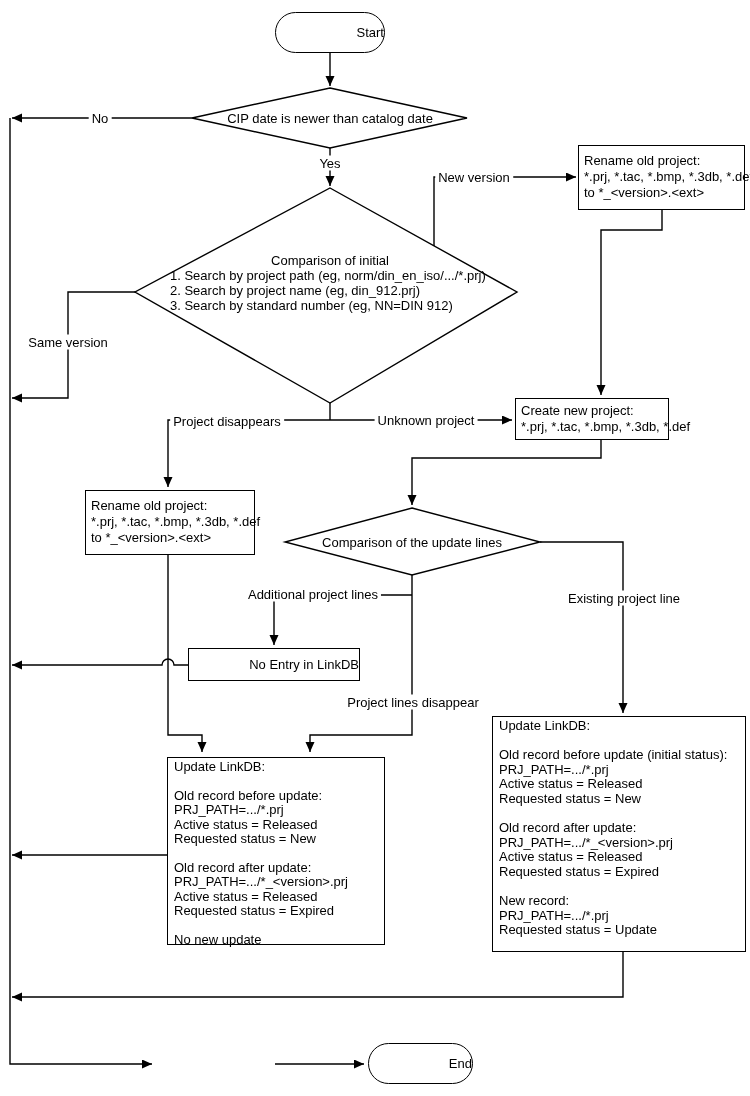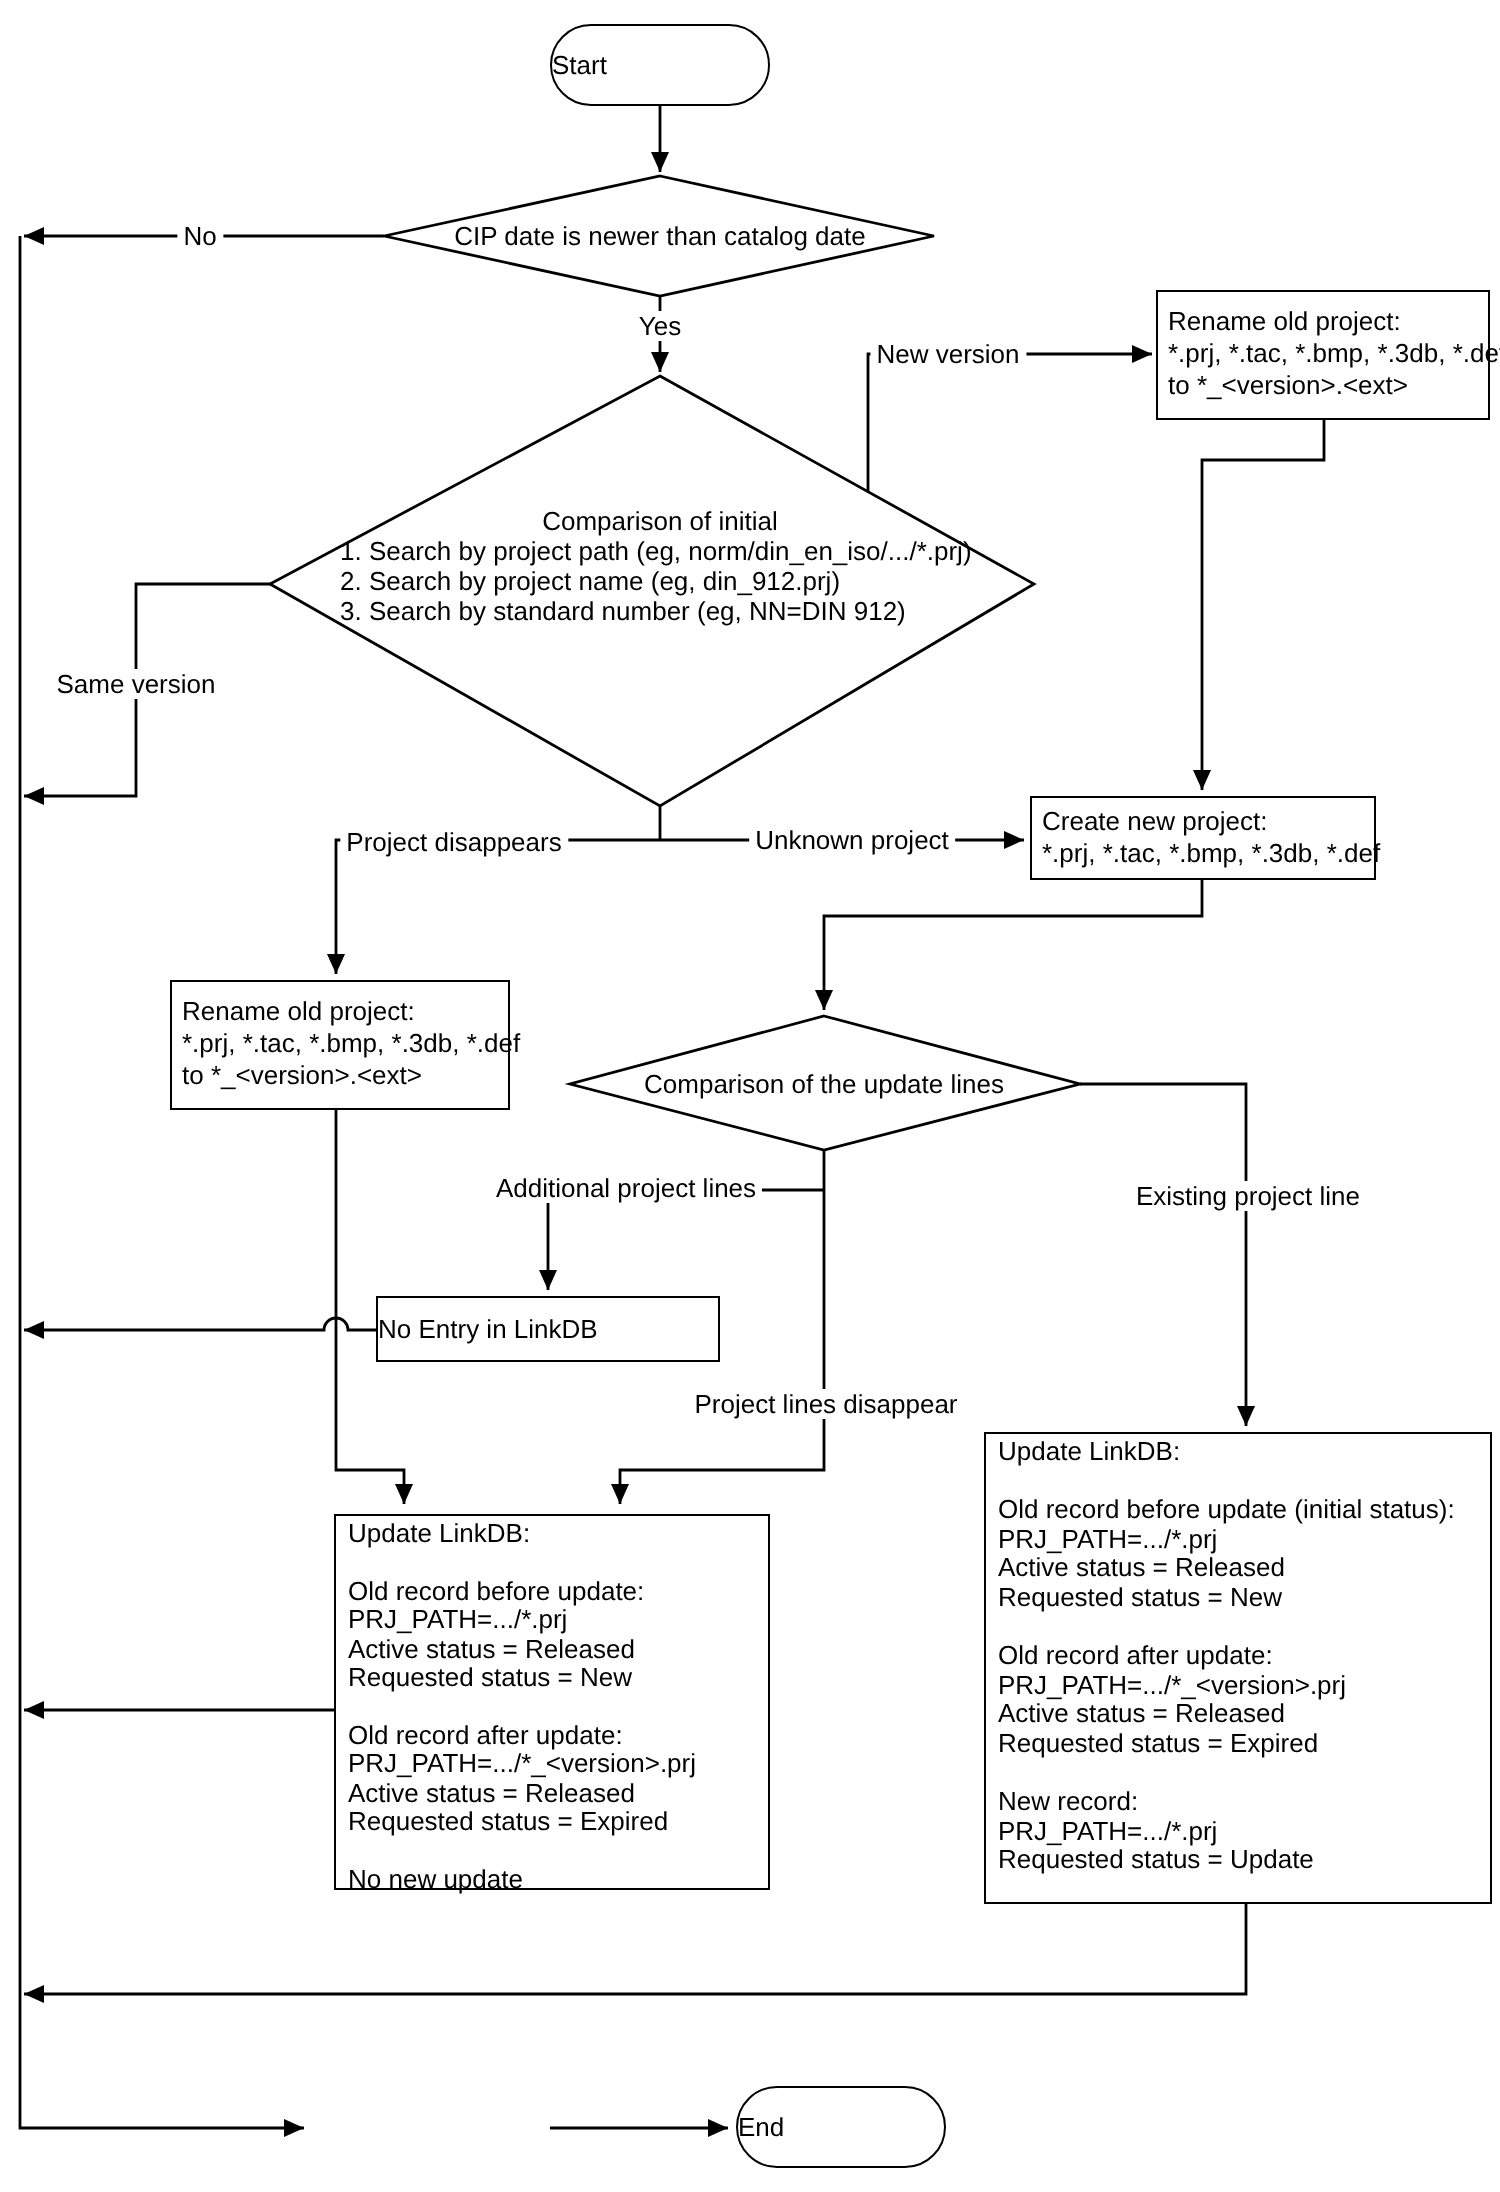--- a/index.html
+++ b/index.html
@@ -1,22 +1,22 @@
 <!DOCTYPE html>
 <html><head>
 <meta charset="utf-8">
 <style>
   *{box-sizing:border-box;margin:0;padding:0}
   html,body{background:#fff}
   body{font-family:"Liberation Sans",sans-serif;color:#000;-webkit-font-smoothing:antialiased}
   .canvas{position:relative;width:750px;height:1096px;background:#fff;overflow:hidden;font-size:13px;line-height:15px}
   svg.wires{position:absolute;left:0;top:0;z-index:1}
   .node{position:absolute;background:#fff;border:1.4px solid #000;z-index:2}
-  .stadium{border-radius:21px;display:flex;align-items:center;justify-content:flex-start}
-  .center-box{display:flex;align-items:center;justify-content:flex-start}
+  .stadium{border-radius:21px;display:flex;align-items:center;justify-content:flex-end}
+  .center-box{display:flex;align-items:center;justify-content:flex-end}
   .lines-box{line-height:var(--lh,14.5px)}
   .tline{height:var(--lh,14.5px);white-space:nowrap}
   .label{position:absolute;transform:translate(-50%,-50%);background:#fff;padding:0 3px;white-space:nowrap;z-index:3}
   .dtext{position:absolute;transform:translate(-50%,-50%);white-space:nowrap;z-index:2;}
   .dblock{position:absolute;z-index:2}
   .dblock .dtitle{height:15px;text-align:center;white-space:nowrap}
 </style>
 </head>
 <body>
 
@@ -70,21 +70,21 @@
         <div class="tline">3. Search by standard number (eg, NN=DIN 912)</div>
       </div>
   </div>
 
   <div class="node lines-box" style="left:578px;top:145px;width:167px;height:65px;--lh:16px;padding:7px 0 0 5px">
       <div class="tline">Rename old project:</div>
       <div class="tline">*.prj, *.tac, *.bmp, *.3db, *.def</div>
       <div class="tline">to *_&lt;version&gt;.&lt;ext&gt;</div>
     </div>
 
-  <div class="node lines-box" style="left:515px;top:398px;width:173px;height:42px;--lh:16px;padding:4px 12px 0 5px">
+  <div class="node lines-box" style="left:515px;top:398px;width:154px;height:42px;--lh:16px;padding:4px 12px 0 5px">
       <div class="tline">Create new project:</div>
       <div class="tline">*.prj, *.tac, *.bmp, *.3db, *.def</div>
     </div>
 
   <div class="node lines-box" style="left:85px;top:490px;width:170px;height:65px;--lh:16px;padding:7px 0 0 5px">
       <div class="tline">Rename old project:</div>
       <div class="tline">*.prj, *.tac, *.bmp, *.3db, *.def</div>
       <div class="tline">to *_&lt;version&gt;.&lt;ext&gt;</div>
     </div>
 

